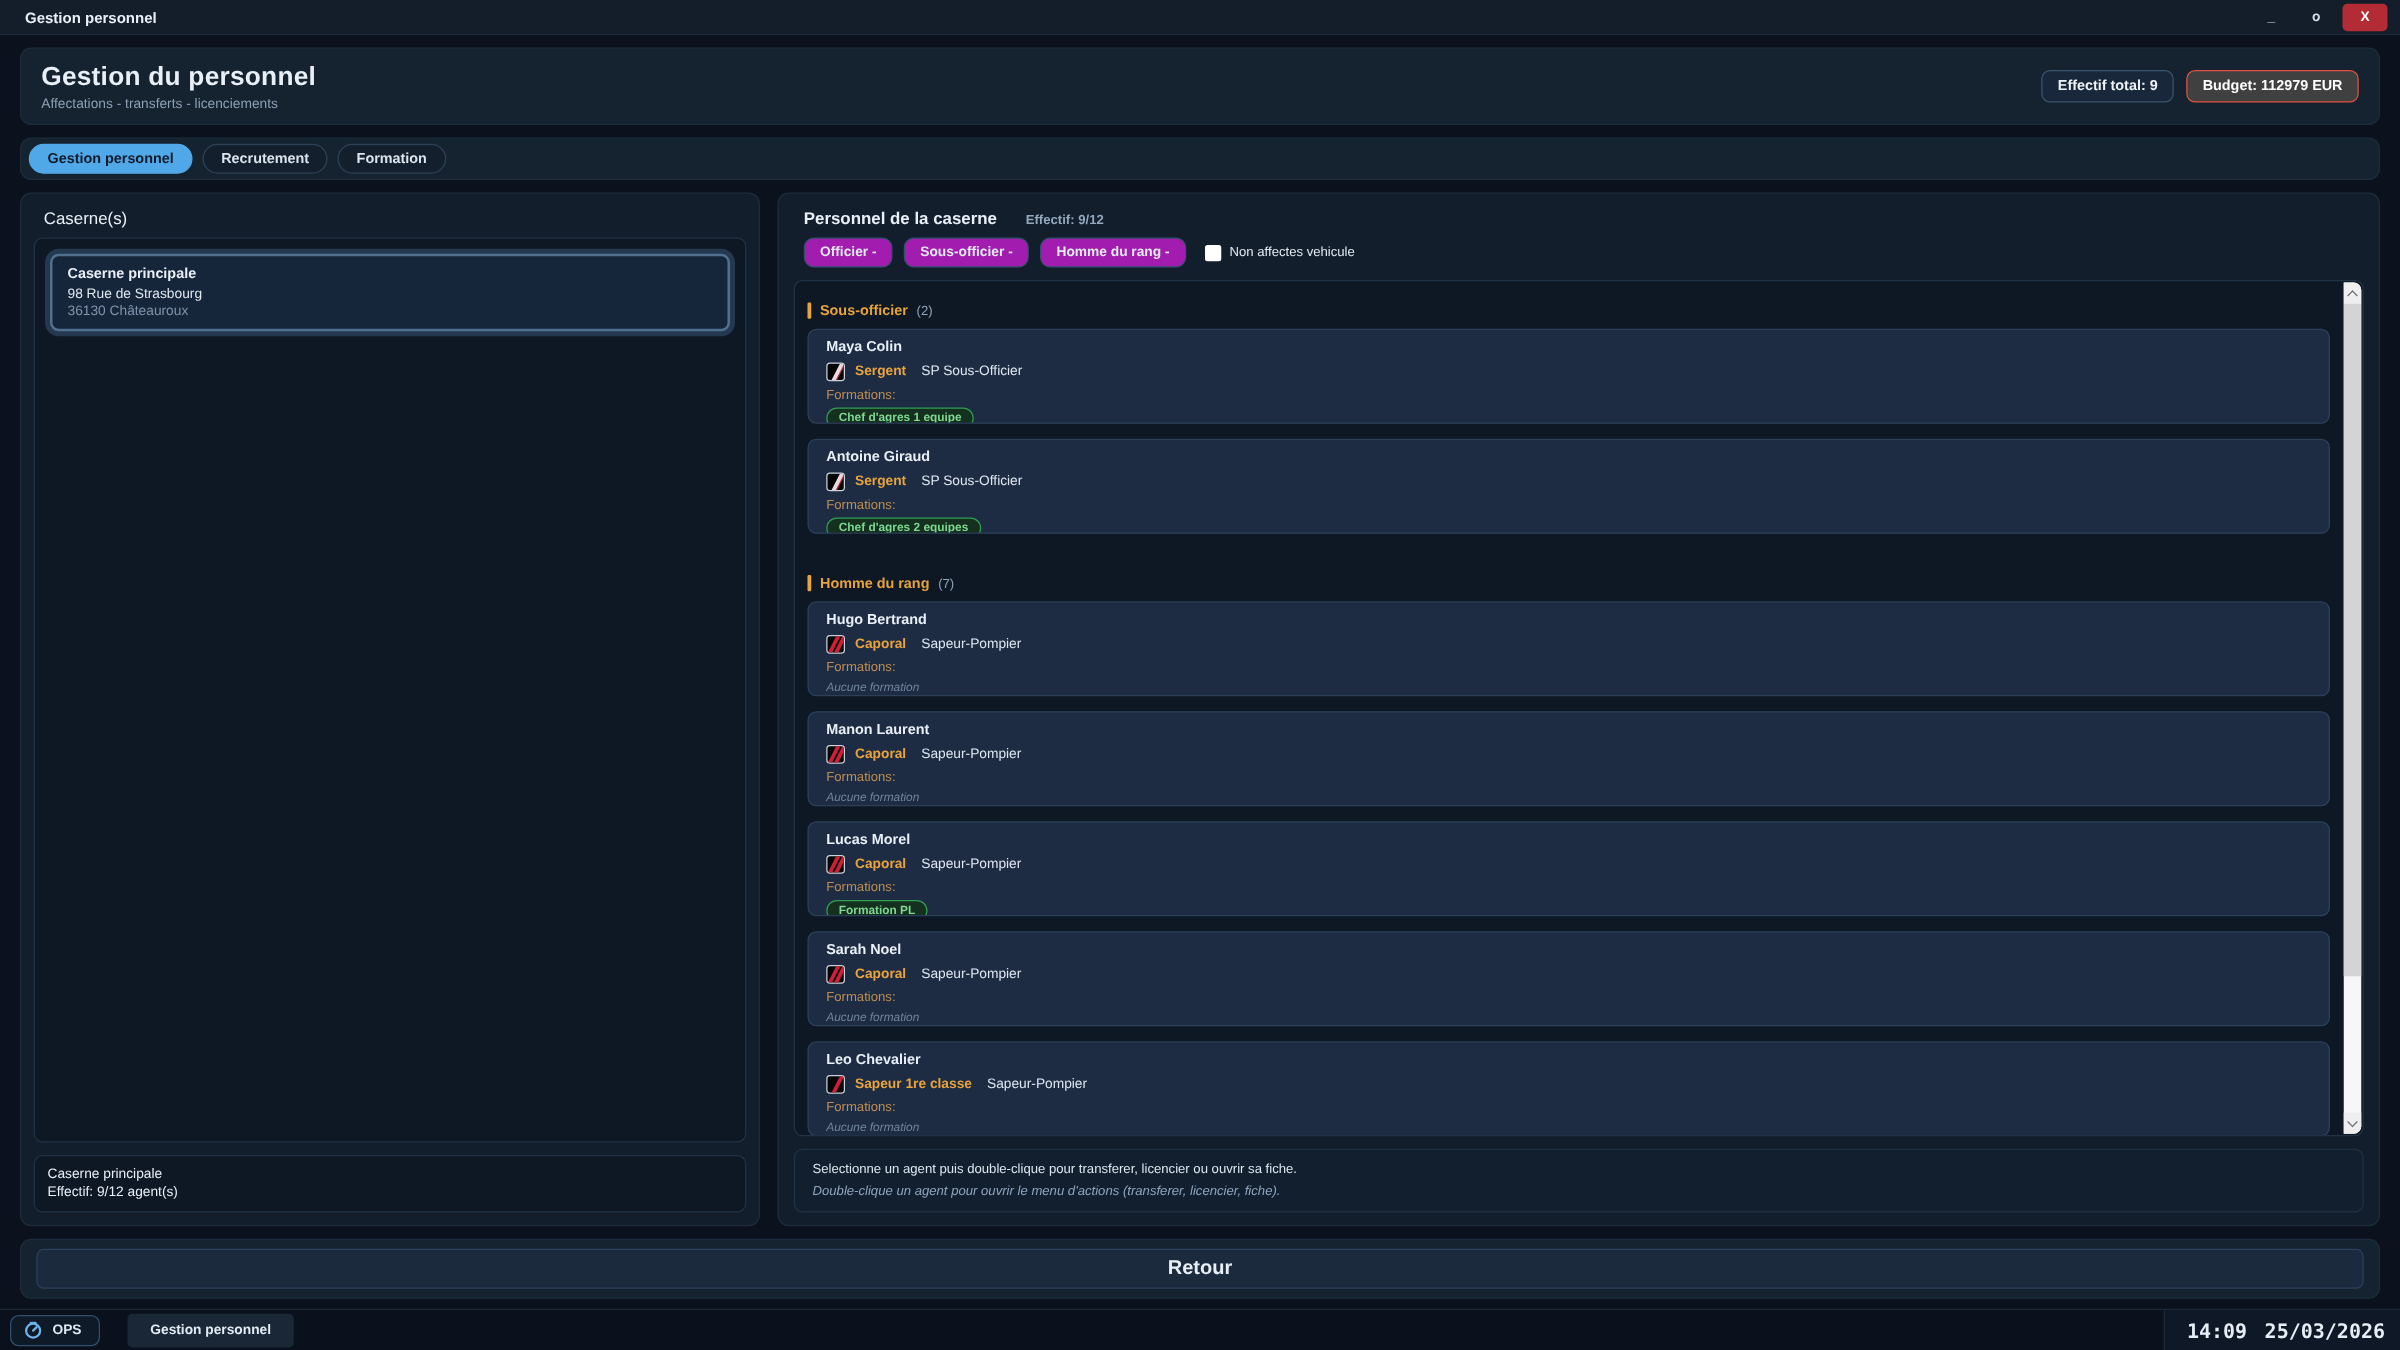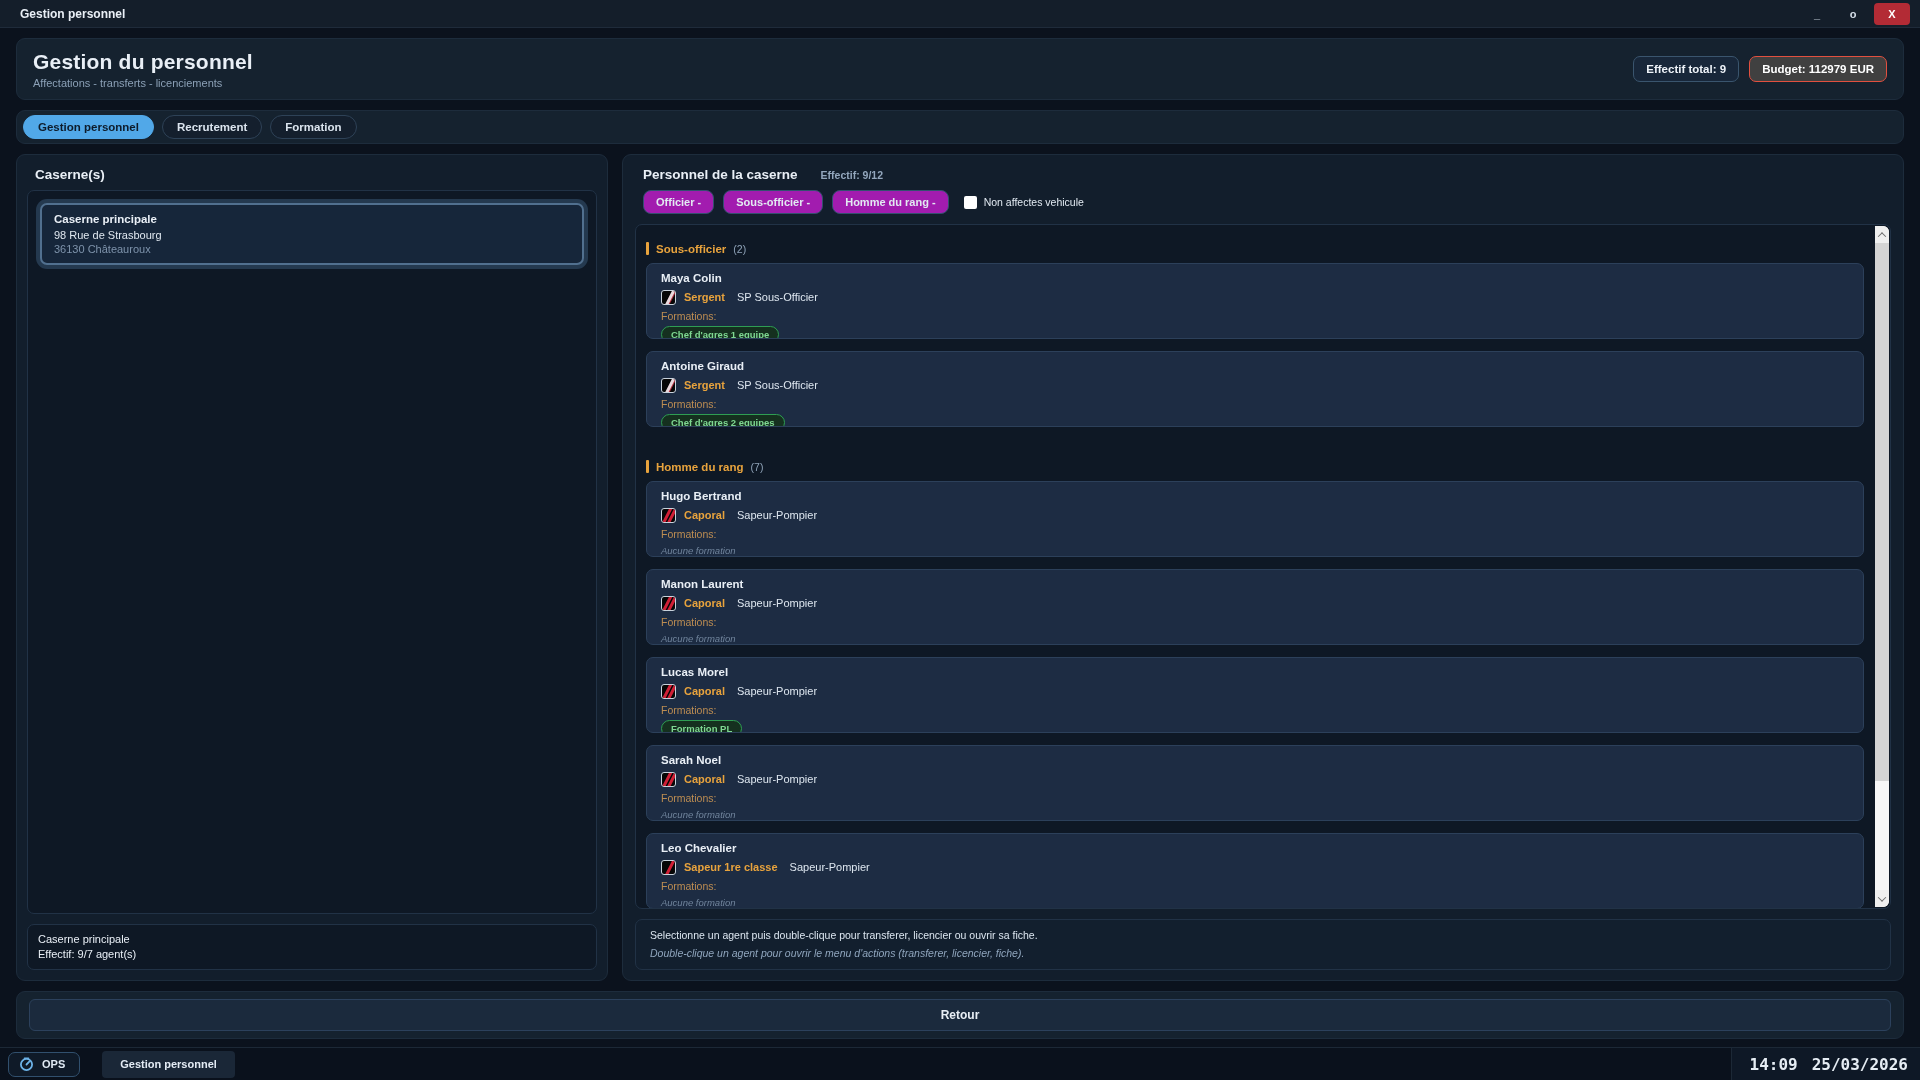--- a/index.html
+++ b/index.html
@@ -43,21 +43,21 @@
   .tab {
     font-size:11.5px; font-weight:bold; padding:5px 14px; border-radius:13px;
     background:#141f2d; border:1px solid #2e4257; color:#dbe4ee; cursor:default;
   }
   .tab.active { background:#51a8e8; border-color:#51a8e8; color:#0d1b2a; }
   
   .content { margin-top:10px; flex:1 1 auto; display:flex; gap:14px; min-height:0; }
   .panel { background:#121e2c; border:1px solid #1d2c3c; border-radius:9px; display:flex; flex-direction:column; min-height:0; }
   .left-panel { width:592px; flex:0 0 auto; padding:8px 10px 10px 10px; }
   .right-panel { flex:1 1 auto; padding:8px 12px 10px 12px; }
-  .panel-title { font-size:13.5px; font-weight:bold; padding:4px 8px 8px 8px; }
+  .panel-title { font-size:13.5px; font-weight:normal; padding:4px 8px 8px 8px; }
   .well {
     background:#0e1825; border:1px solid #213246; border-radius:7px;
   }
   .caserne-list { flex:1 1 auto; padding:8px; min-height:0; }
   .caserne-card {
     background:#16263a; border:2px solid #51708f; box-shadow:0 0 0 4px #24394f;
     border-radius:7px; margin:4px; padding:8px 12px; cursor:default;
   }
   .caserne-name { font-size:11.5px; font-weight:bold; }
   .caserne-addr { font-size:11px; margin-top:4px; color:#dfe7ef; }
@@ -122,21 +122,21 @@
   .sb-thumb { position:absolute; left:0; top:17px; width:14px; height:79%; background:#d4d4d4; }
   
   .help-box { margin-top:10px; padding:8px 14px; flex:0 0 auto; background:#121f2e; }
   .help-line1 { font-size:10.5px; color:#dce6f0; line-height:15px; }
   .help-line2 { font-size:10.5px; font-style:italic; color:#8fa5bd; line-height:15px; margin-top:3px; }
   
   .retour-card { margin-top:10px; height:48px; padding:7px 12px; flex:0 0 auto; }
   .retour-btn {
     width:100%; height:100%; background:#1b2a3d; border:1px solid #2c415c; border-radius:6px;
     display:flex; align-items:center; justify-content:center;
-    font-size:12px; font-weight:bold; color:#e8eef5; cursor:default;
+    font-size:16px; font-weight:bold; color:#e8eef5; cursor:default;
   }
   
   .taskbar {
     height:33px; flex:0 0 auto; background:#0a111c; border-top:1px solid #1c2836;
     display:flex; align-items:center; padding:0 0 0 8px;
   }
   .ops-btn {
     display:flex; align-items:center; gap:8px; height:25px; padding:0 14px 0 10px;
     border:1px solid #31506e; border-radius:7px; background:#0f1a28; cursor:default;
   }
@@ -188,21 +188,21 @@
       <div class="panel-title">Caserne(s)</div>
       <div class="well caserne-list">
         <div class="caserne-card">
           <div class="caserne-name">Caserne principale</div>
           <div class="caserne-addr">98 Rue de Strasbourg</div>
           <div class="caserne-city">36130 Châteauroux</div>
         </div>
       </div>
       <div class="well left-footer">
         <div>Caserne principale</div>
-        <div>Effectif: 9/7 agent(s)</div>
+        <div>Effectif: 9/12 agent(s)</div>
       </div>
     </div>
 
     <div class="panel right-panel">
       <div class="rp-header">
         <div class="rp-title">Personnel de la caserne</div>
         <div class="rp-effectif">Effectif: 9/12</div>
       </div>
       <div class="rp-filters" id="filter-bar">
         <div class="filter-btn">Officier -</div>

